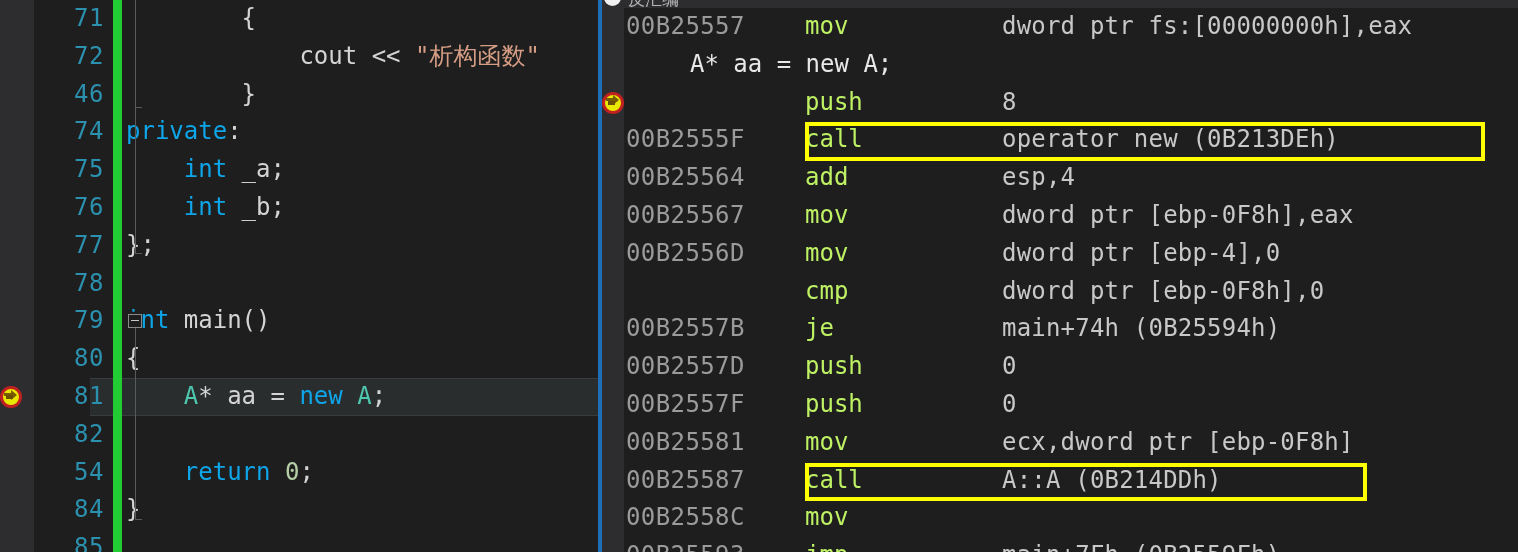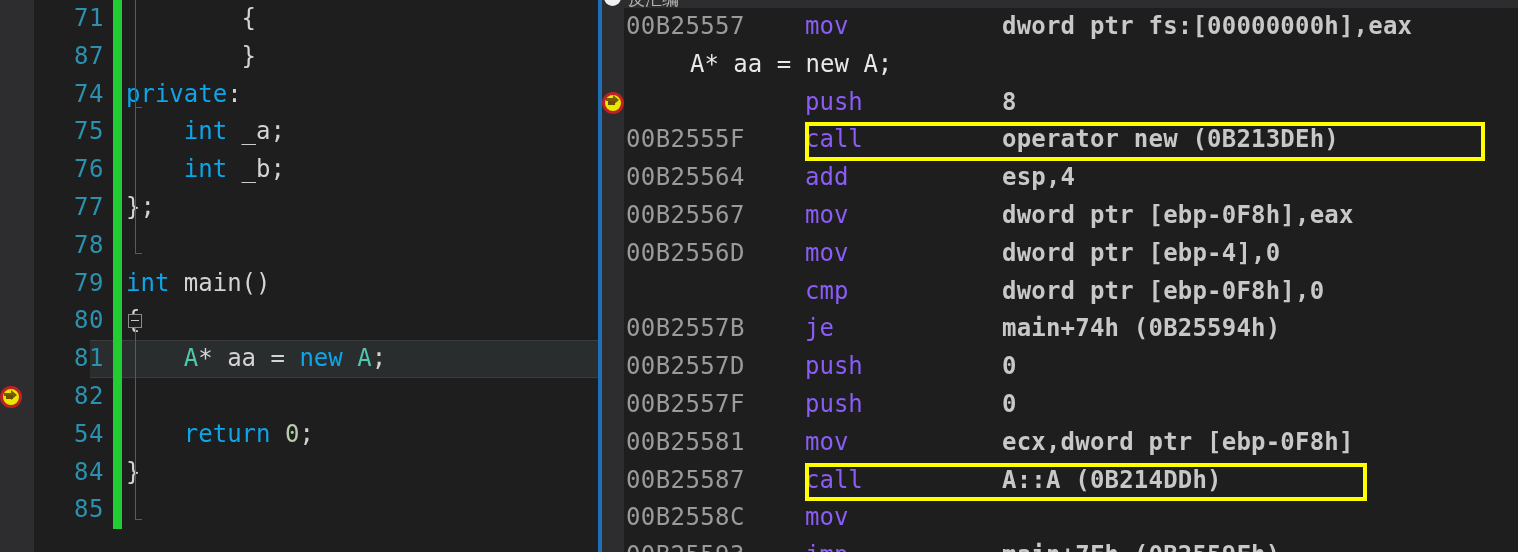--- a/index.html
+++ b/index.html
@@ -211,30 +211,29 @@
   .addr {
     position: absolute;
     left: 2px; top: 0;
     color: #9b9b9b;
     font-size: 24px;
     letter-spacing: 0.4px;
   }
   .mnem {
     position: absolute;
     left: 181px; top: 0;
-    color: #8b5cf6;
+    color: #bef264;
     font-size: 24px;
   }
   .ops {
     position: absolute;
     left: 378px; top: 0;
     color: #c8c8c8;
     font-size: 24px;
     letter-spacing: 0.2px;
-    font-weight: bold;
   }
   .src-line {
     position: absolute;
     left: 66px; top: 0;
     color: #e8e8e8;
     font-size: 24px;
   }
   .dis-row.srcline { color: #e8e8e8; }
 
   
@@ -248,21 +247,22 @@
 </style>
 </head>
 <body>
 
 <div id="app">
 
   <div id="editor-pane">
     <div class="bp-gutter"></div>
     <div class="ed-body">
         <div class="ed-row"><span class="lnum">71</span><div class="changebar"></div><span class="code">&nbsp;&nbsp;&nbsp;&nbsp;&nbsp;&nbsp;&nbsp;&nbsp;<span class="plain">{</span></span></div>
-        <div class="ed-row"><span class="lnum">87</span><div class="changebar"></div><span class="code">&nbsp;&nbsp;&nbsp;&nbsp;&nbsp;&nbsp;&nbsp;&nbsp;<span class="plain">}</span></span></div>
+        <div class="ed-row"><span class="lnum">72</span><div class="changebar"></div><span class="code">&nbsp;&nbsp;&nbsp;&nbsp;&nbsp;&nbsp;&nbsp;&nbsp;&nbsp;&nbsp;&nbsp;&nbsp;<span class="plain">cout&nbsp;</span><span class="plain">&lt;&lt;</span><span class="plain">&nbsp;</span><span class="str">"析构函数"</span></span></div>
+        <div class="ed-row"><span class="lnum">46</span><div class="changebar"></div><span class="code">&nbsp;&nbsp;&nbsp;&nbsp;&nbsp;&nbsp;&nbsp;&nbsp;<span class="plain">}</span></span></div>
         <div class="ed-row"><span class="lnum">74</span><div class="changebar"></div><span class="code"><span class="k">private</span><span class="plain">:</span></span></div>
         <div class="ed-row"><span class="lnum">75</span><div class="changebar"></div><span class="code">&nbsp;&nbsp;&nbsp;&nbsp;<span class="k">int</span><span class="plain">&nbsp;_a;</span></span></div>
         <div class="ed-row"><span class="lnum">76</span><div class="changebar"></div><span class="code">&nbsp;&nbsp;&nbsp;&nbsp;<span class="k">int</span><span class="plain">&nbsp;_b;</span></span></div>
         <div class="ed-row"><span class="lnum">77</span><div class="changebar"></div><span class="code"><span class="plain">};</span></span></div>
         <div class="ed-row"><span class="lnum">78</span><div class="changebar"></div><span class="code"></span></div>
         <div class="ed-row"><span class="lnum">79</span><div class="changebar"></div><span class="code"><span class="k">int</span><span class="plain">&nbsp;main()</span></span></div>
         <div class="ed-row"><span class="lnum">80</span><div class="changebar"></div><span class="code"><span class="plain">{</span></span></div>
         <div class="ed-row current"><div class="row-bg"></div><span class="lnum">81</span><div class="changebar"></div><span class="code">&nbsp;&nbsp;&nbsp;&nbsp;<span class="type">A</span><span class="plain">*&nbsp;aa&nbsp;=&nbsp;</span><span class="k">new</span><span class="plain">&nbsp;</span><span class="type">A</span><span class="plain">;</span></span></div>
         <div class="ed-row"><span class="lnum">82</span><div class="changebar"></div></div>
         <div class="ed-row"><span class="lnum">54</span><div class="changebar"></div><span class="code">&nbsp;&nbsp;&nbsp;&nbsp;<span class="k">return</span><span class="plain">&nbsp;</span><span class="num">0</span><span class="plain">;</span></span></div>

